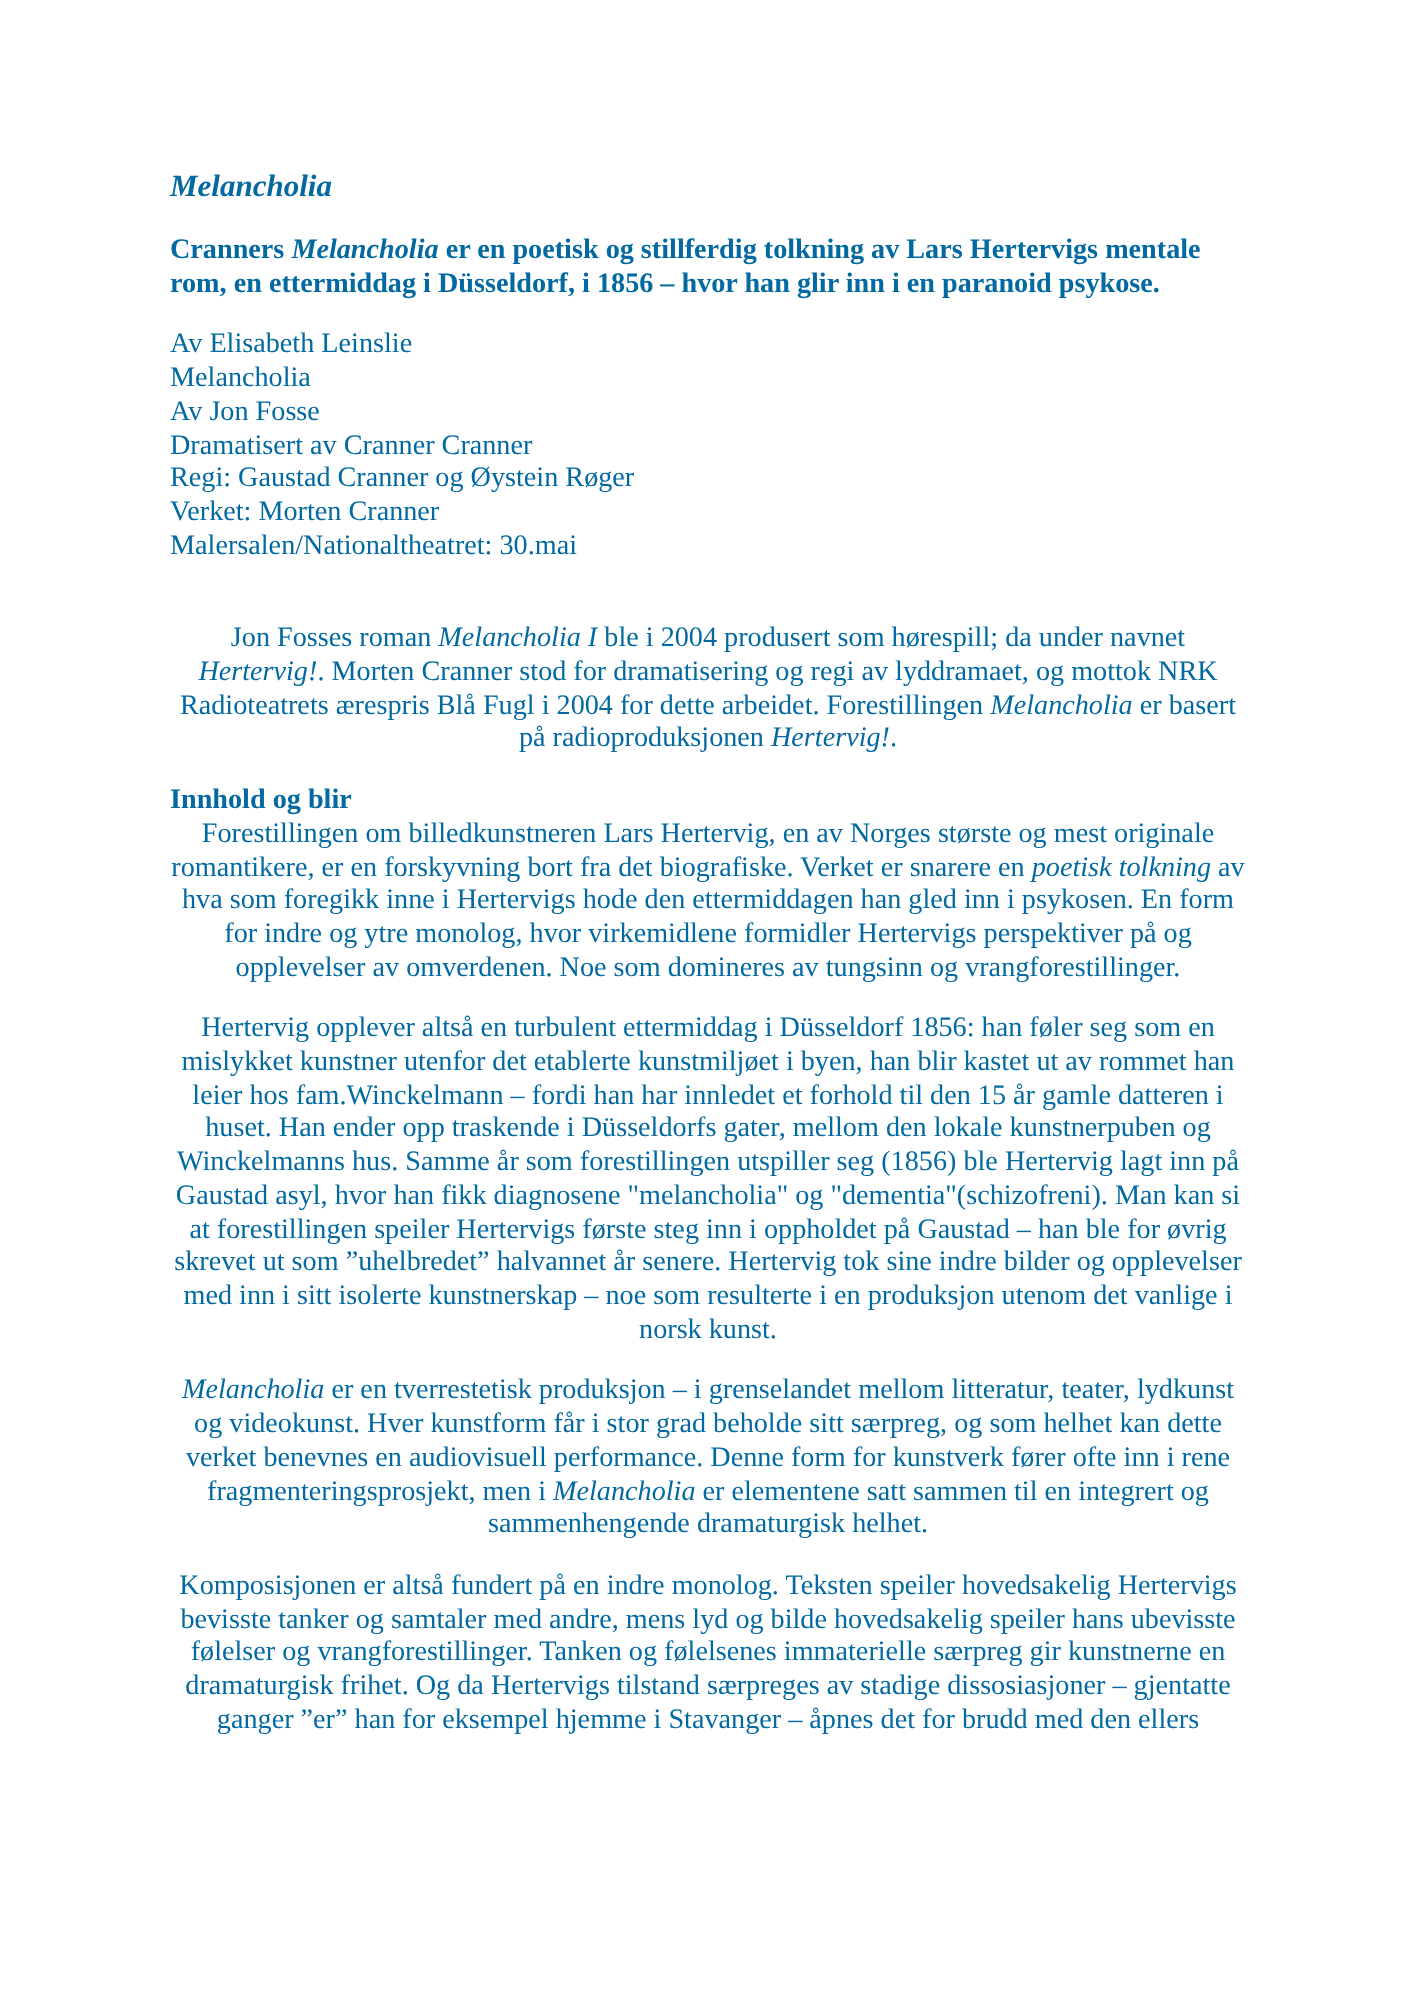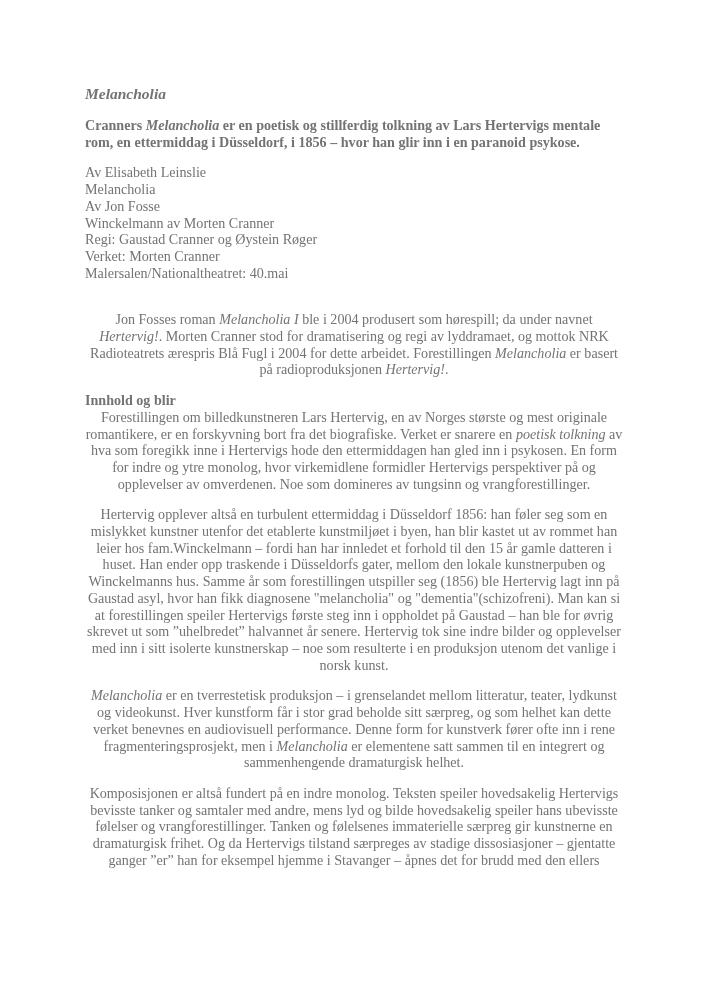--- a/index.html
+++ b/index.html
@@ -9,21 +9,21 @@
     height: 1000px;
     background: #ffffff;
     overflow: hidden;
   }
   .page {
     position: relative;
     width: 707px;
     height: 1000px;
     background: #ffffff;
     font-family: "Liberation Serif", "DejaVu Serif", serif;
-    color: #737373;
+    color: #0369a1;
   }
   .content {
     position: absolute;
     left: 85px;
     top: 85px;
     width: 538px;
   }
   .title {
     font-size: 15.5px;
     font-weight: bold;
@@ -69,24 +69,24 @@
 
     <h1 class="title">Melancholia</h1>
 
     <p class="lead"><span>Cranners </span><span class="seg-i">Melancholia</span><span> er en poetisk og stillferdig tolkning av Lars Hertervigs mentale rom, en ettermiddag i Düsseldorf, i 1856 – hvor han glir inn i en paranoid psykose.</span></p>
 
     <p class="byline">Av Elisabeth Leinslie</p>
 
     <div class="credits">
         <div>Melancholia</div>
         <div>Av Jon Fosse</div>
-        <div>Winckelmann av Morten Cranner</div>
+        <div>Dramatisert av Cranner Cranner</div>
         <div>Regi: Gaustad Cranner og Øystein Røger</div>
         <div>Verket: Morten Cranner</div>
-        <div>Malersalen/Nationaltheatret: 40.mai</div>
+        <div>Malersalen/Nationaltheatret: 30.mai</div>
       </div>
 
     <p class="para"><span>Jon Fosses roman </span><span class="seg-i">Melancholia I</span><span> ble i 2004 produsert som hørespill; da under navnet </span><span class="seg-i">Hertervig!</span><span>. Morten Cranner stod for dramatisering og regi av lyddramaet, og mottok NRK Radioteatrets ærespris Blå Fugl i 2004 for dette arbeidet. Forestillingen </span><span class="seg-i">Melancholia</span><span> er basert på radioproduksjonen </span><span class="seg-i">Hertervig!</span><span>.</span></p>
 
     <h2 class="section-heading">Innhold og blir</h2>
 
     <p class="para"><span>Forestillingen om billedkunstneren Lars Hertervig, en av Norges største og mest originale romantikere, er en forskyvning bort fra det biografiske. Verket er snarere en </span><span class="seg-i">poetisk tolkning</span><span> av hva som foregikk inne i Hertervigs hode den ettermiddagen han gled inn i psykosen. En form for indre og ytre monolog, hvor virkemidlene formidler Hertervigs perspektiver på og opplevelser av omverdenen. Noe som domineres av tungsinn og vrangforestillinger.</span></p>
 
     <p class="para"><span>Hertervig opplever altså en turbulent ettermiddag i Düsseldorf 1856: han føler seg som en mislykket kunstner utenfor det etablerte kunstmiljøet i byen, han blir kastet ut av rommet han leier hos fam.Winckelmann – fordi han har innledet et forhold til den 15 år gamle datteren i huset. Han ender opp traskende i Düsseldorfs gater, mellom den lokale kunstnerpuben og Winckelmanns hus. Samme år som forestillingen utspiller seg (1856) ble Hertervig lagt inn på Gaustad asyl, hvor han fikk diagnosene "melancholia" og "dementia"(schizofreni). Man kan si at forestillingen speiler Hertervigs første steg inn i oppholdet på Gaustad – han ble for øvrig skrevet ut som ”uhelbredet” halvannet år senere. Hertervig tok sine indre bilder og opplevelser med inn i sitt isolerte kunstnerskap – noe som resulterte i en produksjon utenom det vanlige i norsk kunst.</span></p>
 

